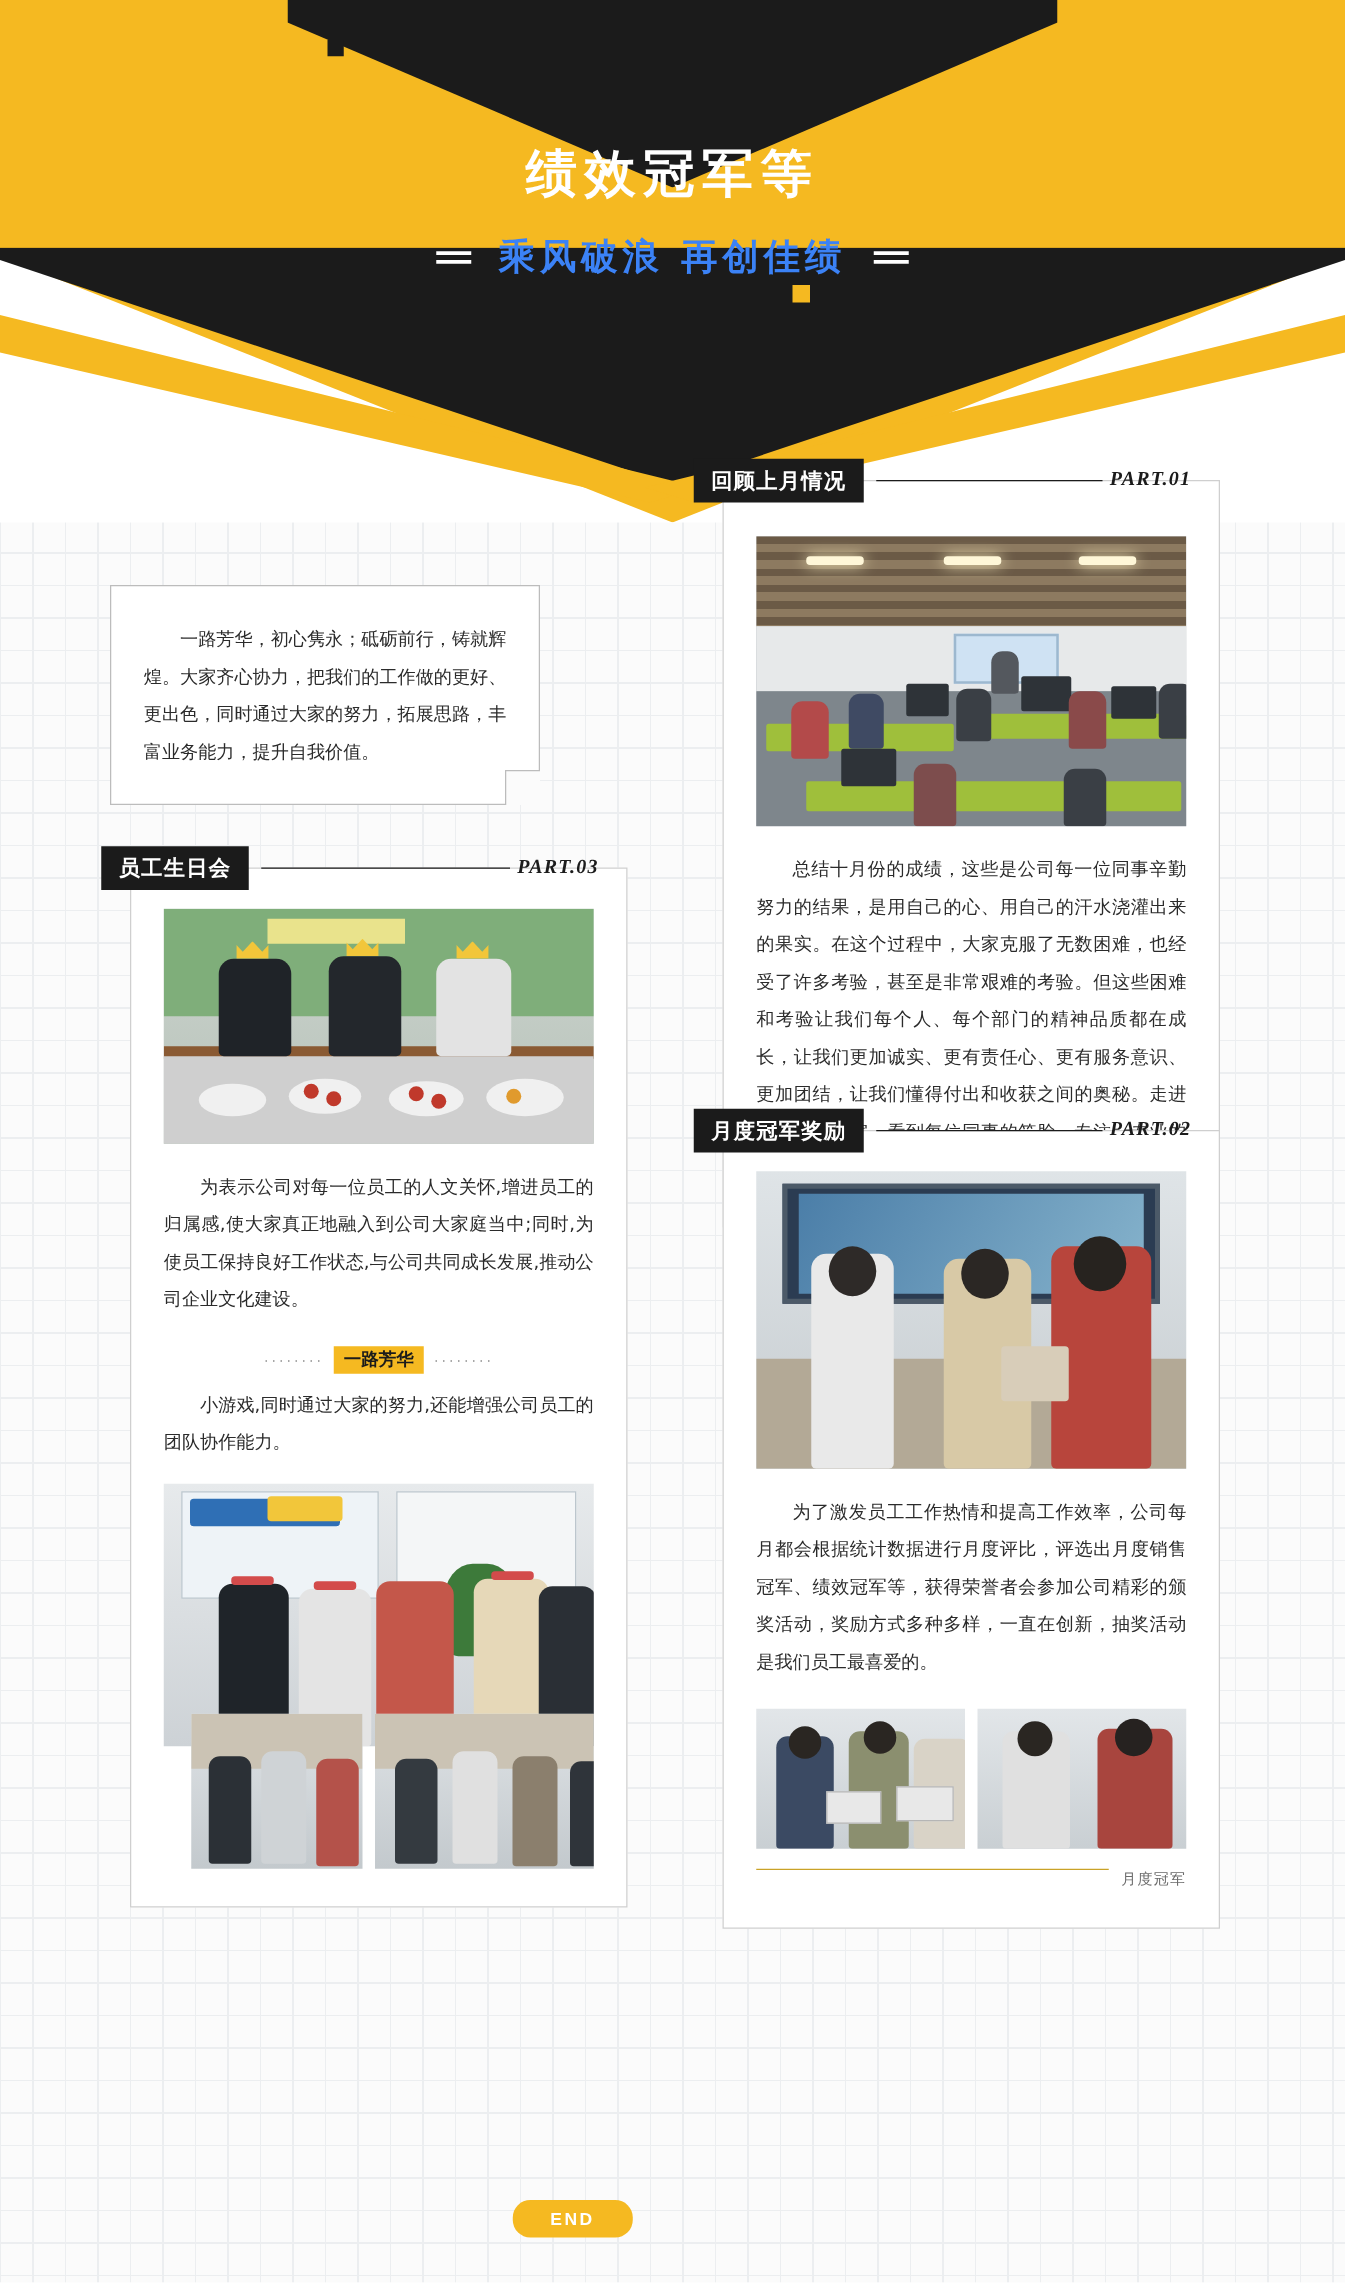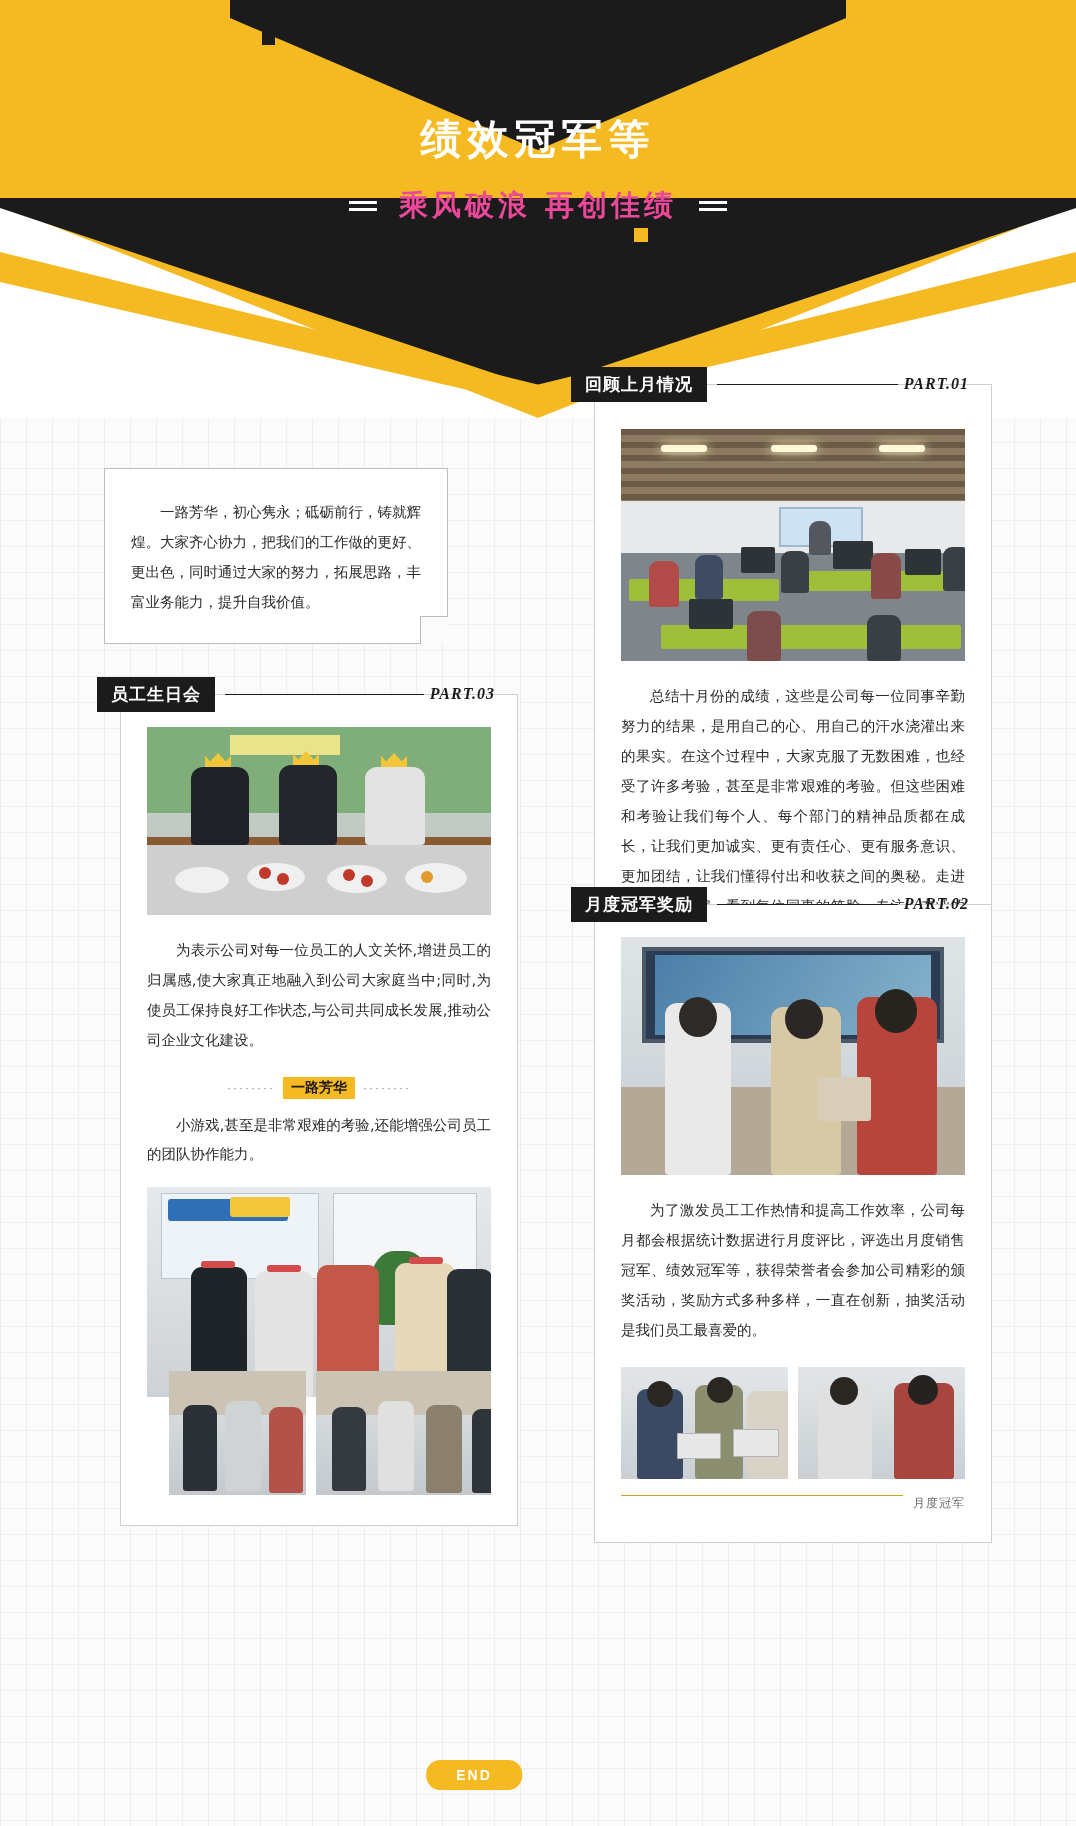--- a/index.html
+++ b/index.html
@@ -88,41 +88,41 @@
   .hdr-sub-wrap {
     position: absolute;
     left: 0; top: 186px;
     width: 1076px;
     display: flex;
     align-items: center;
     justify-content: center;
     gap: 22px;
   }
   .hdr-sub {
-    color: #ec4899;
+    color: #3b82f6;
     font-size: 29px;
     letter-spacing: 4px;
     font-weight: bold;
     font-family: "DejaVu Sans", sans-serif;
   }
   .eq-mark {
     display: inline-block;
     width: 28px;
   }
   .eq-mark i {
     display: block;
     height: 3px;
     background: #ffffff;
     margin: 4px 0;
   }
 
   
   .content {
     position: absolute;
-    top: 418px; left: 16px;
+    top: 418px; left: 0;
     width: 916px;
     height: 1408px;
   }
 
   .col-left {
     position: absolute;
     left: 104px; top: 0;
     width: 398px;
   }
   .col-right {
@@ -474,21 +474,21 @@
           </div>
 
           <p class="para" style="margin-top:20px;">为表示公司对每一位员工的人文关怀,增进员工的归属感,使大家真正地融入到公司大家庭当中;同时,为使员工保持良好工作状态,与公司共同成长发展,推动公司企业文化建设。</p>
 
           <div class="mini-div">
             <span class="mini-dots">········</span>
             <span class="mini-label">一路芳华</span>
             <span class="mini-dots">········</span>
           </div>
 
-          <p class="para tight">小游戏,甚至是非常艰难的考验,还能增强公司员工的团队协作能力。</p>
+          <p class="para tight">小游戏,同时通过大家的努力,还能增强公司员工的团队协作能力。</p>
 
           <div class="photo ph ph-game" style="margin-top:18px;">
             <div class="layer board"></div>
             <div class="layer board2"></div>
             <div class="layer banner"></div>
             <div class="layer yellowtag"></div>
             <div class="layer plant"></div>
             <div class="layer person" style="left:44px; top:80px; width:56px; height:130px; background:#1f2429;"></div>
             <div class="layer band" style="left:54px; top:74px; width:34px;"></div>
             <div class="layer person" style="left:108px; top:84px; width:58px; height:126px; background:#e4e4e4;"></div>

